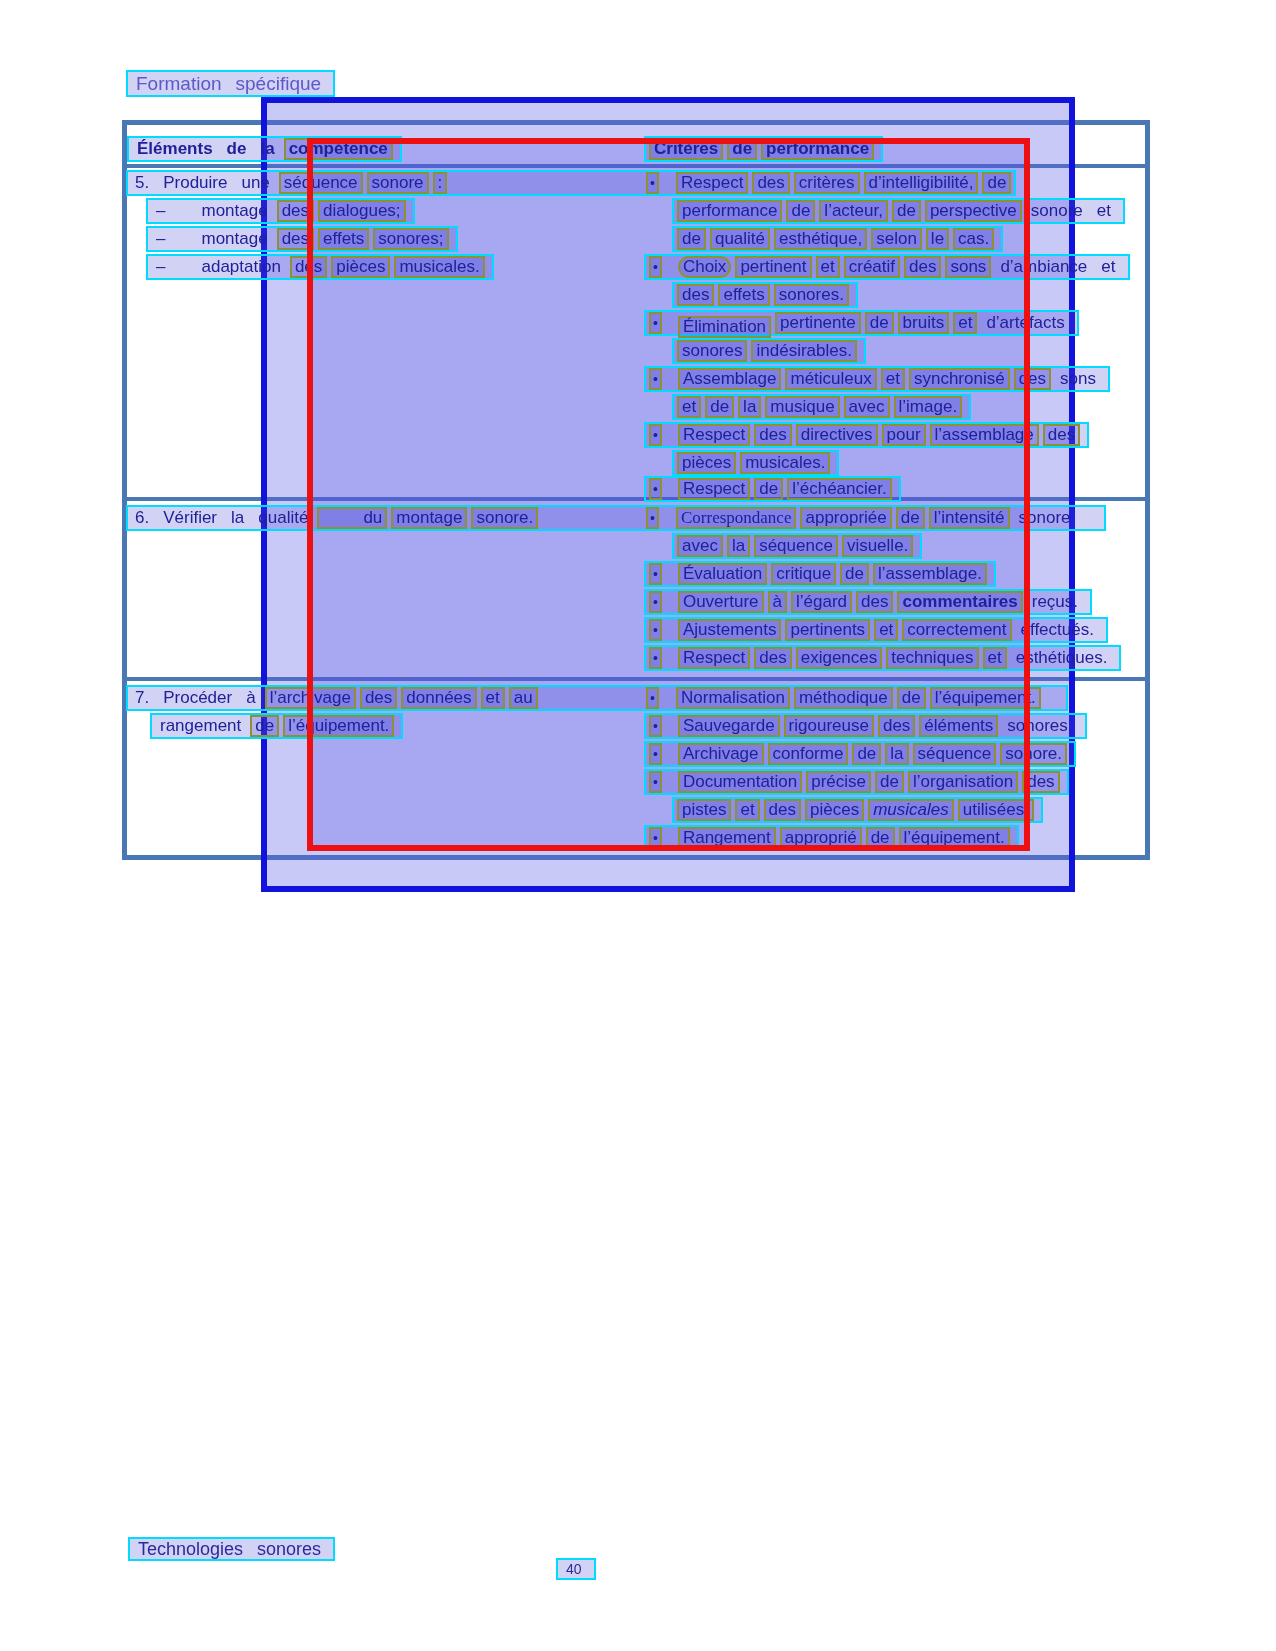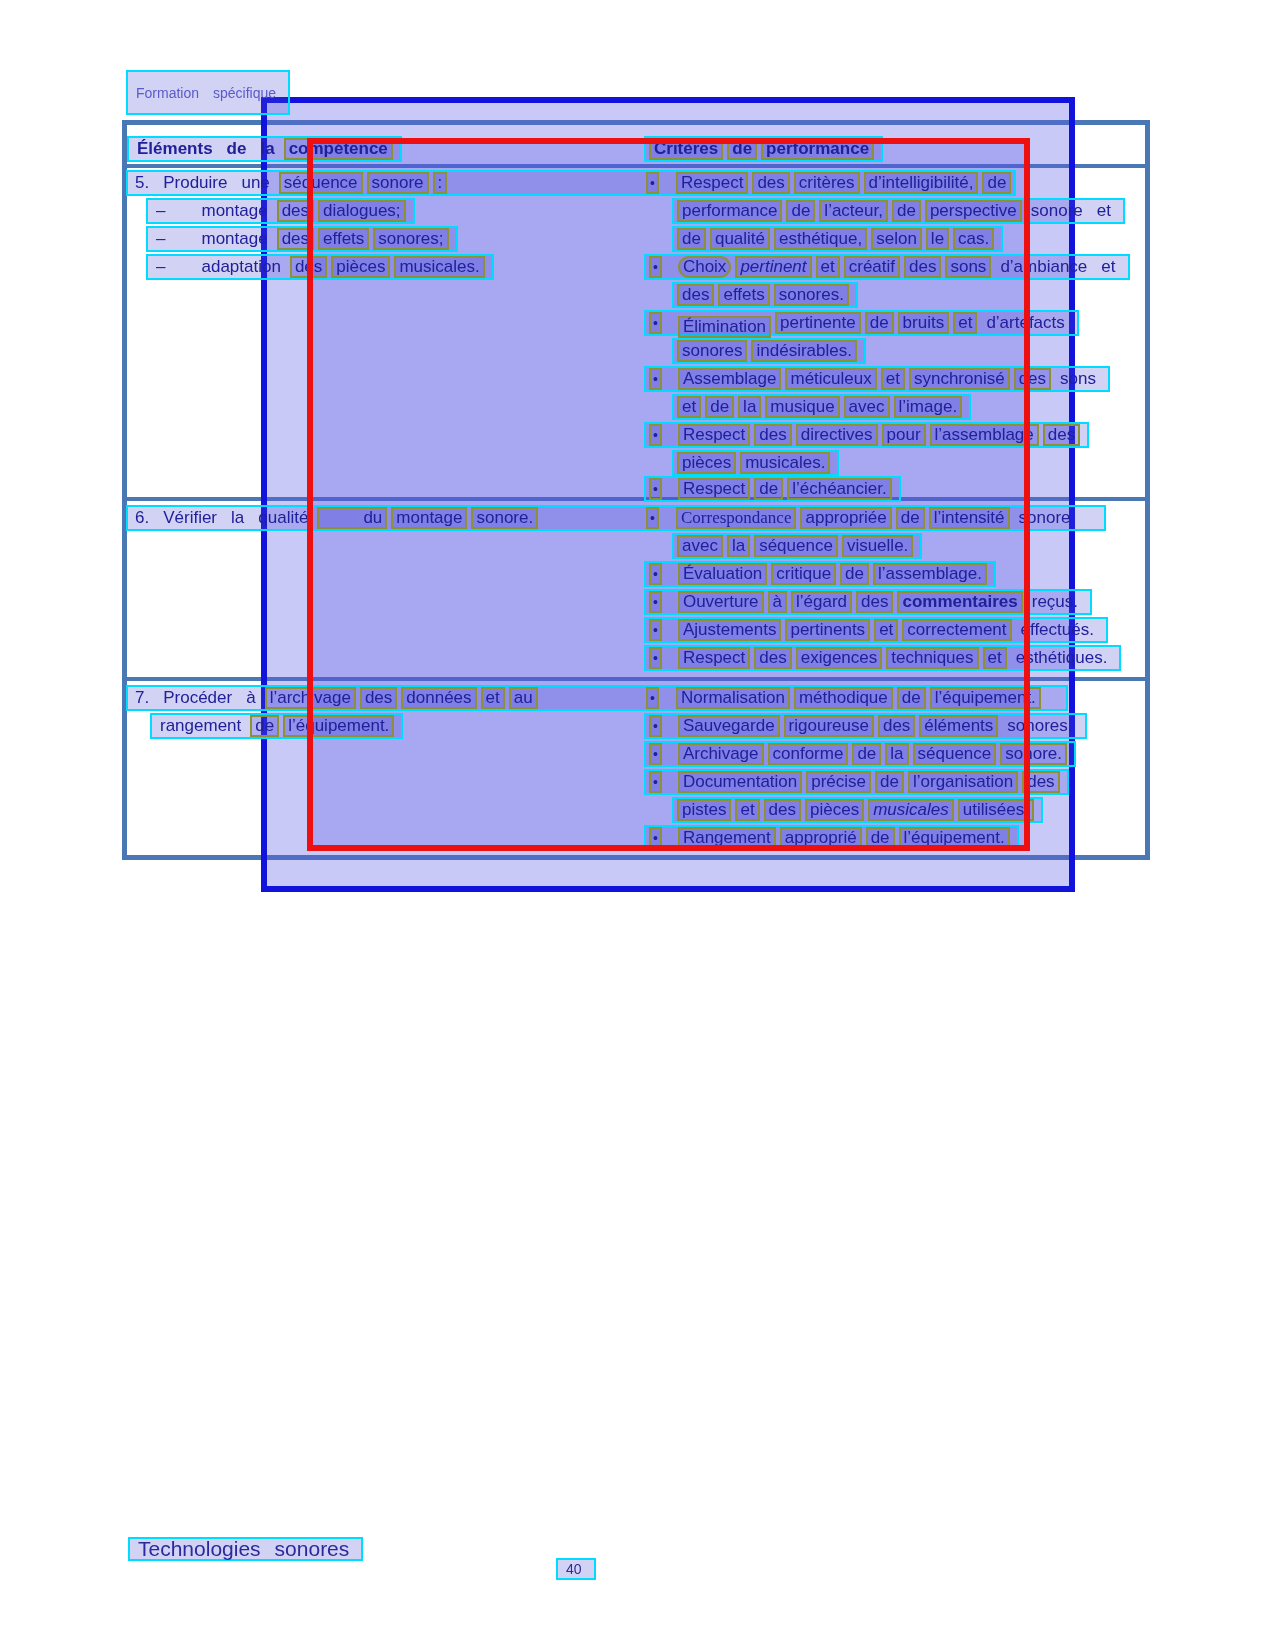--- a/index.html
+++ b/index.html
@@ -16,21 +16,21 @@
 </head>
 <body>
 
 <div class="page" id="page" style="width: 1276px; height: 1651px; background: rgb(255, 255, 255);">
     <div class="abs" style="left: 122px; top: 120px; width: 1028px; height: 740px; border: 5px solid rgb(74, 120, 180); z-index: 1;"></div>
     <div class="abs" style="left: 122px; top: 164px; width: 1028px; height: 4px; background: rgb(74, 120, 180); z-index: 1;"></div>
     <div class="abs" style="left: 122px; top: 497px; width: 1028px; height: 4px; background: rgb(74, 120, 180); z-index: 1;"></div>
     <div class="abs" style="left: 122px; top: 677px; width: 1028px; height: 4px; background: rgb(74, 120, 180); z-index: 1;"></div>
     <div class="abs" style="left: 261px; top: 97px; width: 814px; height: 795px; background: rgba(90, 90, 231, 0.33); border: 6px solid rgb(18, 18, 221); z-index: 2;"></div>
     <div class="abs" style="left: 307px; top: 138px; width: 723px; height: 713px; background: rgba(80, 80, 230, 0.28); z-index: 2;"></div>
-    <div class="line" style="left: 126px; top: 70px; border: 2px solid rgb(0, 220, 255); background: rgba(75, 75, 215, 0.25); color: rgb(90, 90, 200); font-size: 14px; height: 45px;">
+    <div class="line" style="left: 126px; top: 70px; border: 2px solid rgb(0, 220, 255); background: rgba(75, 75, 215, 0.25); color: rgb(90, 90, 200); font-size: 19px; height: 27px;">
       <span class="w">Formation</span>
       <span class="w">spécifique</span>
     </div>
     <div class="line" style="left: 127px; top: 136px; border: 2px solid rgb(0, 220, 255); background: rgba(75, 75, 215, 0.25); color: rgb(32, 32, 154); font-size: 17px; font-weight: 700;">
       <span class="w">Éléments</span>
       <span class="w">de</span>
       <span class="w">la</span>
       <span class="w b" style="border-color: rgb(143, 143, 53); background: rgba(70, 70, 215, 0.22);">compétence</span>
     </div>
     <div class="line" style="left: 644px; top: 136px; border: 2px solid rgb(0, 220, 255); background: rgba(75, 75, 215, 0.25); color: rgb(32, 32, 154); font-size: 17px; font-weight: 700;">
@@ -91,21 +91,21 @@
     <div class="line" style="left: 146px; top: 254px; border: 2px solid rgb(0, 220, 255); background: rgba(75, 75, 215, 0.25); color: rgb(32, 32, 154); font-size: 17px;">
       <span class="w dash">–</span>
       <span class="w">adaptation</span>
       <span class="w b" style="border-color: rgb(143, 143, 53); background: rgba(70, 70, 215, 0.22);">des</span>
       <span class="w b" style="border-color: rgb(143, 143, 53); background: rgba(70, 70, 215, 0.22);">pièces</span>
       <span class="w b" style="border-color: rgb(143, 143, 53); background: rgba(70, 70, 215, 0.22);">musicales.</span>
     </div>
     <div class="line" style="left: 644px; top: 254px; border: 2px solid rgb(0, 220, 255); background: rgba(75, 75, 215, 0.25); color: rgb(32, 32, 154); font-size: 17px;">
       <span class="w b bullet" style="border-color: rgb(143, 143, 53); background: rgba(70, 70, 215, 0.22);">•</span>
       <span class="w b" style="border-color: rgb(143, 143, 53); background: rgba(70, 70, 215, 0.22); border-radius: 11px;">Choix</span>
-      <span class="w b" style="border-color: rgb(143, 143, 53); background: rgba(70, 70, 215, 0.22); font-style: italic;">pertinent</span>
+      <span class="w b" style="border-color: rgb(143, 143, 53); background: rgba(70, 70, 215, 0.22);">pertinent</span>
       <span class="w b" style="border-color: rgb(143, 143, 53); background: rgba(70, 70, 215, 0.22);">et</span>
       <span class="w b" style="border-color: rgb(143, 143, 53); background: rgba(70, 70, 215, 0.22);">créatif</span>
       <span class="w b" style="border-color: rgb(143, 143, 53); background: rgba(70, 70, 215, 0.22);">des</span>
       <span class="w b" style="border-color: rgb(143, 143, 53); background: rgba(70, 70, 215, 0.22);">sons</span>
       <span class="w">d’ambiance</span>
       <span class="w">et</span>
     </div>
     <div class="line" style="left: 672px; top: 282px; border: 2px solid rgb(0, 220, 255); background: rgba(75, 75, 215, 0.25); color: rgb(32, 32, 154); font-size: 17px;">
       <span class="w b" style="border-color: rgb(143, 143, 53); background: rgba(70, 70, 215, 0.22);">des</span>
       <span class="w b" style="border-color: rgb(143, 143, 53); background: rgba(70, 70, 215, 0.22);">effets</span>
@@ -279,21 +279,21 @@
       <span class="w b" style="border-color: rgb(143, 143, 53); background: rgba(70, 70, 215, 0.22); font-style: italic;">musicales</span>
       <span class="w b" style="border-color: rgb(143, 143, 53); background: rgba(70, 70, 215, 0.22);">utilisées.</span>
     </div>
     <div class="line" style="left: 644px; top: 825px; border: 2px solid rgb(0, 220, 255); background: rgba(75, 75, 215, 0.25); color: rgb(32, 32, 154); font-size: 17px;">
       <span class="w b bullet" style="border-color: rgb(143, 143, 53); background: rgba(70, 70, 215, 0.22);">•</span>
       <span class="w b" style="border-color: rgb(143, 143, 53); background: rgba(70, 70, 215, 0.22);">Rangement</span>
       <span class="w b" style="border-color: rgb(143, 143, 53); background: rgba(70, 70, 215, 0.22);">approprié</span>
       <span class="w b" style="border-color: rgb(143, 143, 53); background: rgba(70, 70, 215, 0.22);">de</span>
       <span class="w b" style="border-color: rgb(143, 143, 53); background: rgba(70, 70, 215, 0.22);">l’équipement.</span>
     </div>
-    <div class="line" style="left: 128px; top: 1537px; border: 2px solid rgb(0, 220, 255); background: rgba(75, 75, 215, 0.25); color: rgb(42, 42, 156); font-size: 21px; height: 24px;">
+    <div class="line" style="left: 128px; top: 1537px; border: 2px solid rgb(0, 220, 255); background: rgba(75, 75, 215, 0.25); color: rgb(42, 42, 156); font-size: 18px; height: 24px;">
       <span class="w">Technologies</span>
       <span class="w">sonores</span>
     </div>
     <div class="line" style="left: 556px; top: 1558px; border: 2px solid rgb(0, 220, 255); background: rgba(75, 75, 215, 0.25); color: rgb(42, 42, 156); font-size: 14px; height: 22px;">
       <span class="w">40</span>
     </div>
     <div class="abs" style="left: 307px; top: 138px; width: 723px; height: 713px; border: 6px solid rgb(238, 16, 16); z-index: 4;"></div>
   </div>
 
 </body></html>

